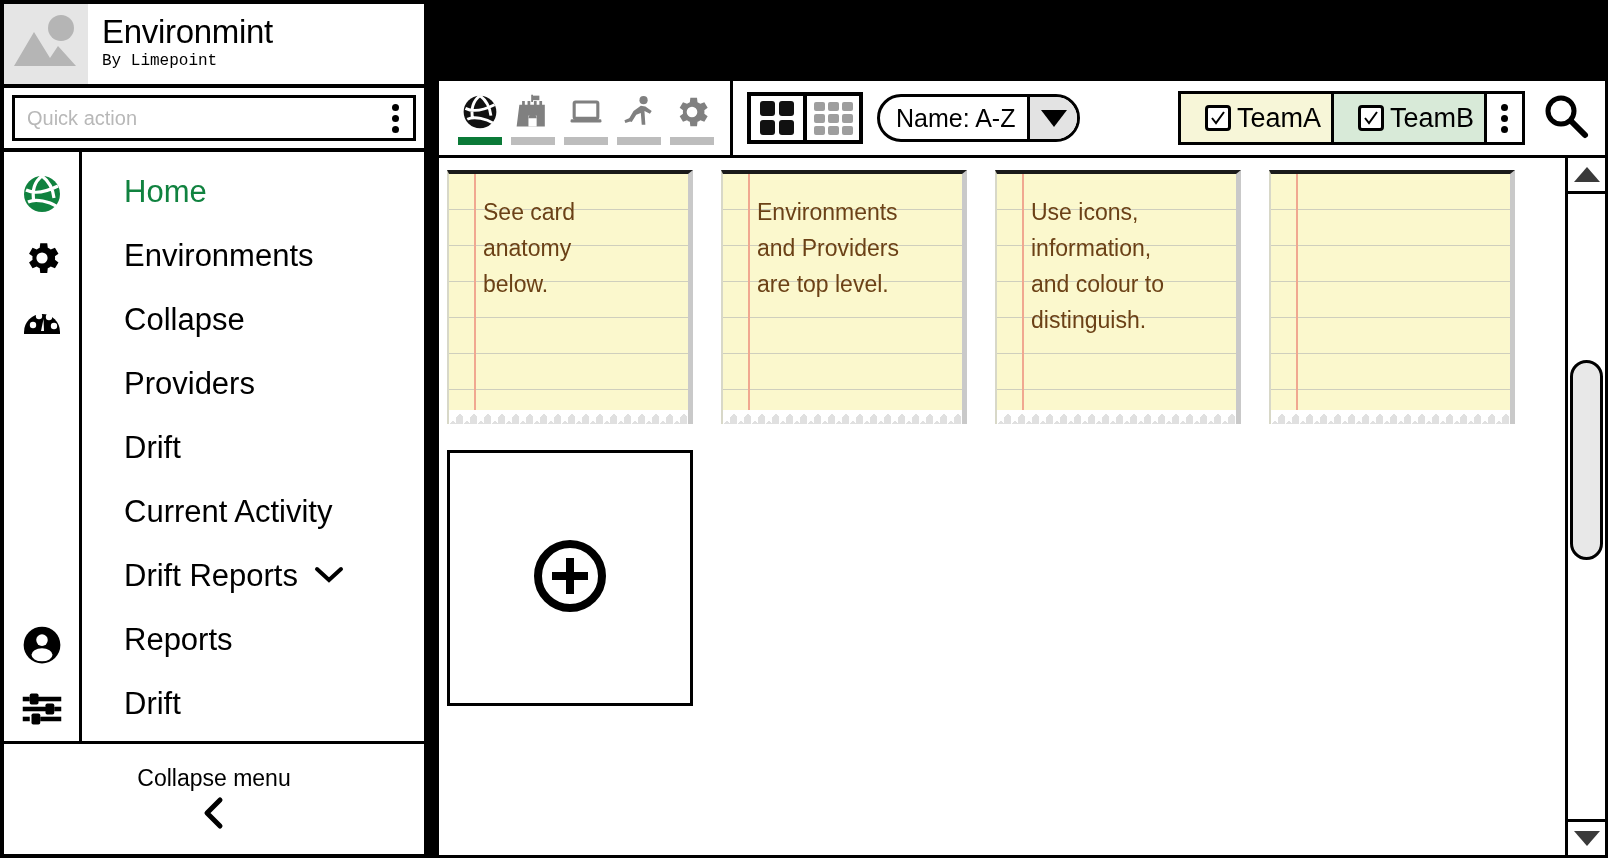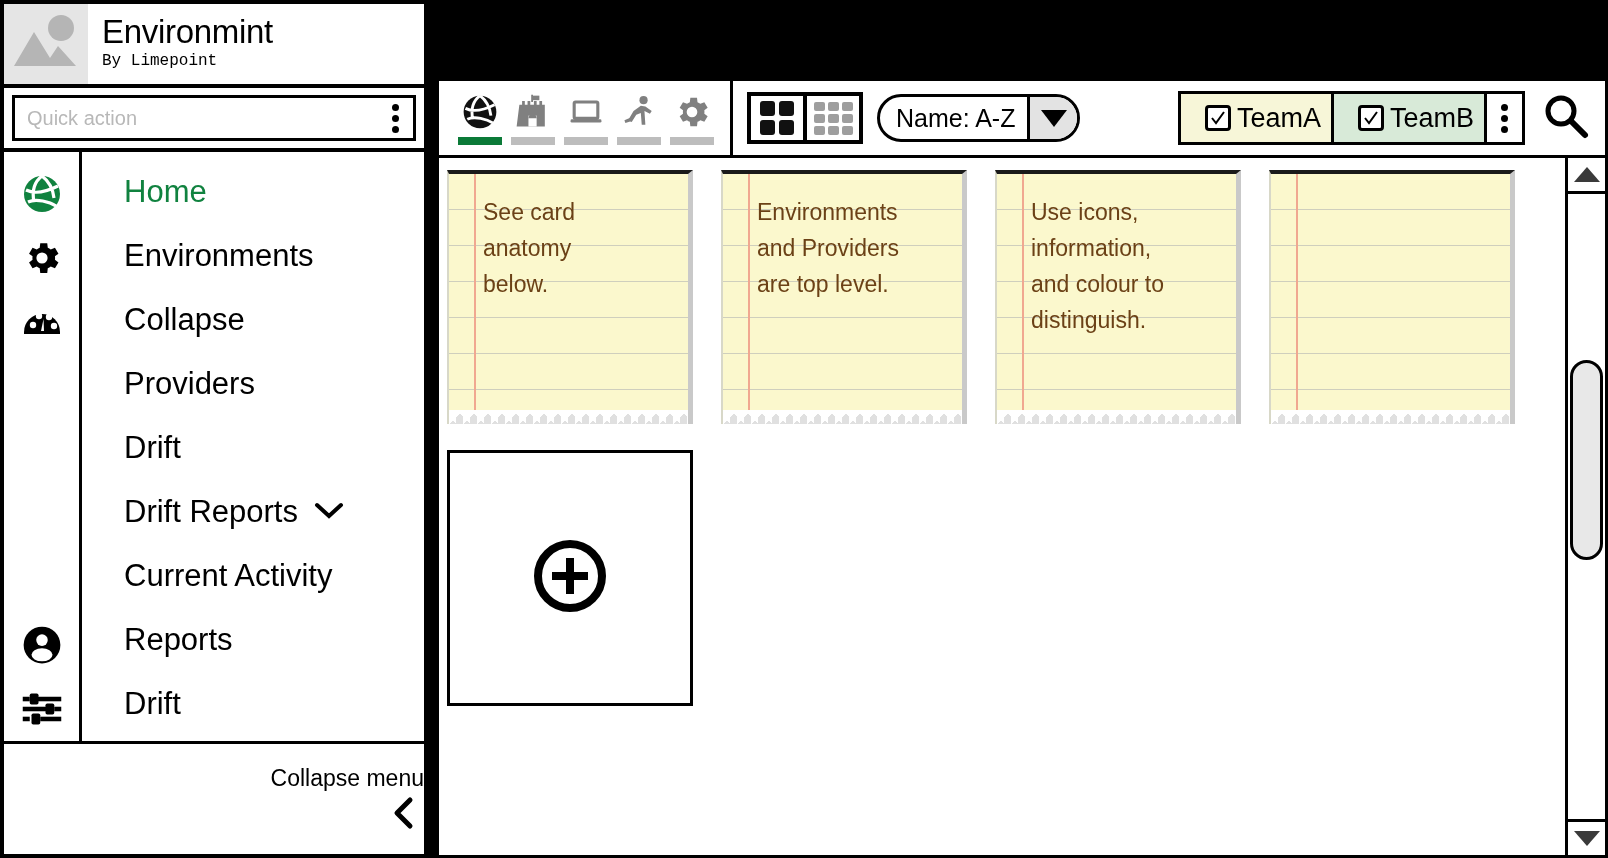--- a/index.html
+++ b/index.html
@@ -55,21 +55,21 @@
     height: 64px; display: flex; align-items: center; font-size: 31px; color: #000;
     padding-left: 42px; white-space: nowrap;
   }
   .nav-item.root { }
   .nav-item.active { color: #10823f; }
   .chev-down { margin-left: 14px; display: inline-block; }
 
   
   .collapse {
     height: 110px; flex: 0 0 auto; display: flex; flex-direction: column;
-    align-items: flex-end; justify-content: center; gap: 4px; background: #fff;
+    align-items: center; justify-content: center; gap: 4px; background: #fff;
   }
   .collapse-label { font-size: 23px; color: #000; }
 
   
   #main { position: absolute; left: 436px; top: 78px; width: 1172px; height: 780px; background:#000; }
 
   .toolbar {
     position: absolute; left: 0; top: 0; width: 1172px; height: 80px;
     background: #fff; border: 3px solid #000; display: flex; align-items: stretch;
   }
@@ -265,30 +265,30 @@
         </div>
         <div class="nav-item">
           <span>Collapse</span>
         </div>
         <div class="nav-item">
           <span>Providers</span>
         </div>
         <div class="nav-item">
           <span>Drift</span>
         </div>
+        <div class="nav-item">
+          <span>Current Activity</span>
+        </div>
         <div class="nav-item root">
           <span>Drift Reports</span>
           <span class="chev-down">
             <svg width="34" height="24" viewBox="0 0 34 24">
                 <path d="M5 7 L17 18 L29 7" stroke="#000" stroke-width="4" fill="none" stroke-linecap="round"></path>
               </svg>
           </span>
-        </div>
-        <div class="nav-item">
-          <span>Current Activity</span>
         </div>
         <div class="nav-item root">
           <span>Reports</span>
         </div>
         <div class="nav-item root">
           <span>Drift</span>
         </div>
       </div>
     </div>
 

